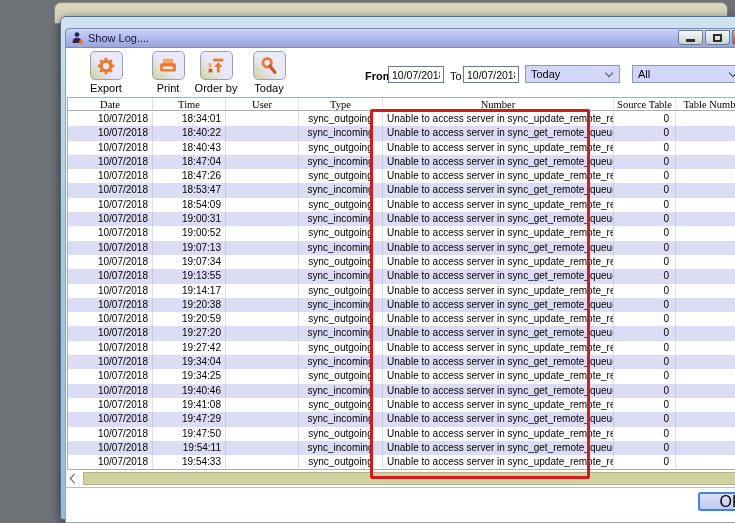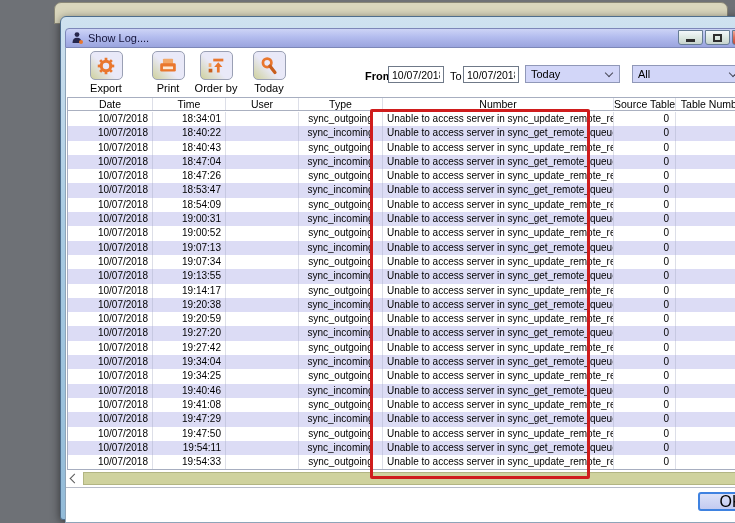--- a/index.html
+++ b/index.html
@@ -43,21 +43,21 @@
     font-size:10.5px; font-family:"Liberation Sans",sans-serif; padding:0 3px; }
   .fselect { position:absolute; height:18px; background:#d2d6f8; border:1px solid #9098b8;
     font-size:11px; display:flex; align-items:center; padding-left:5px; }
   .chev { width:6px; height:6px; border-right:1.4px solid #4a4a5a; border-bottom:1.4px solid #4a4a5a;
     position:absolute; right:7px; top:4px; transform:rotate(45deg); }
 
   
   .log-table { position:absolute; left:1px; top:49px; width:702px; height:373px;
     border:1px solid #a7aec0; background:#fff; }
   .t-head { display:flex; height:13px; border-bottom:1px solid #aab0c0; font-size:10.5px; }
-  .t-head .cell { text-align:center; line-height:13px; }
+  .t-head .cell { text-align:center; line-height:13px;font-family:Liberation Serif, serif; }
   .rows { position:absolute; left:0; top:14px; bottom:0; width:683px;
     display:flex; flex-direction:column; overflow:hidden; }
   .t-row { display:flex; flex:1; font-size:10px; }
   .t-row:nth-child(even) { background:#dcdcf5; }
   .cell { overflow:hidden; white-space:nowrap; line-height:14.3px; border-right:1px solid rgba(165,172,195,.38); }
   .c-date   { width:85px;  text-align:right; padding-right:4px; }
   .c-time   { width:73px;  text-align:right; padding-right:4px; }
   .c-user   { width:73px; }
   .c-type   { width:84px;  text-align:center; }
   .c-event  { width:231px; text-align:left; padding-left:4px; }

